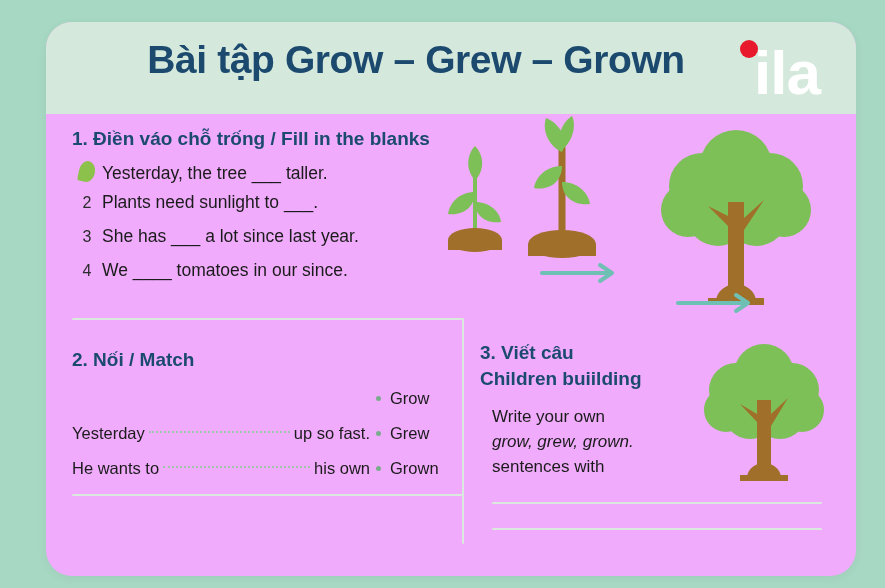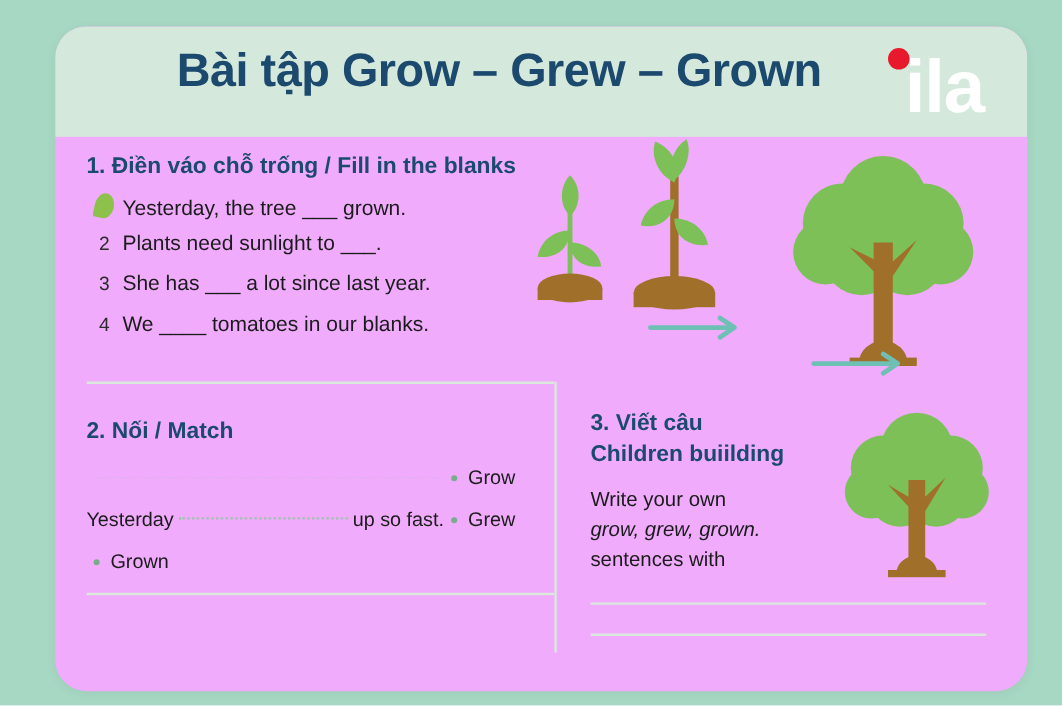--- a/index.html
+++ b/index.html
@@ -226,21 +226,21 @@
   
   #section3 {
     position: absolute;
     left: 418px;
     top: 296px;
     width: 392px;
     height: 226px;
   }
   #s3-head {
     position: absolute;
-    left: 28px;
+    left: 16px;
     top: 22px;
     font-size: 19px;
     font-weight: bold;
     color: #1c4a6e;
     line-height: 26px;
   }
   #s3-body {
     position: absolute;
     left: 28px;
     top: 86px;
@@ -278,36 +278,36 @@
     </div>
 
     <div id="section1">
 
       <div id="s1-head" class="sec-head">1. Điền váo chỗ trống / Fill in the blanks</div>
 
       <div id="s1-list">
 
         <div class="s1-item">
           <span class="s1-num"><span class="leaf-marker"></span></span>
-          <span class="s1-text">Yesterday, the tree ___ grown.</span>
+          <span class="s1-text">Yesterday, the tree ___ taller.</span>
         </div>
 
         <div class="s1-item">
           <span class="s1-num">2</span>
           <span class="s1-text">Plants need sunlight to ___.</span>
         </div>
 
         <div class="s1-item">
           <span class="s1-num">3</span>
           <span class="s1-text">She has ___ a lot since last year.</span>
         </div>
 
         <div class="s1-item">
           <span class="s1-num">4</span>
-          <span class="s1-text">We ____ tomatoes in our blanks.</span>
+          <span class="s1-text">We ____ tomatoes in our since.</span>
         </div>
 
       </div>
 
       <svg id="plant-a" width="78" height="120" viewBox="0 0 78 120">
         <path d="M41 96 L41 42" stroke="#7cc057" stroke-width="4" fill="none" stroke-linecap="round"></path>
         <path d="M41 56 C26 56 16 66 14 78 C30 80 41 70 41 56 Z" fill="#7cc057"></path>
         <path d="M41 66 C56 66 66 76 67 86 C52 88 41 80 41 66 Z" fill="#7cc057"></path>
         <path d="M41 44 C31 34 33 18 41 10 C51 20 50 36 41 44 Z" fill="#7cc057"></path>
         <ellipse cx="41" cy="104" rx="27" ry="12" fill="#a0702a"></ellipse>
@@ -374,20 +374,25 @@
           <span class="match-left">
             <span class="m-pre">Yesterday</span>
             <span class="m-dots"></span>
             <span class="m-post">up so fast.</span>
           </span>
           <span class="m-bullet"></span>
           <span class="m-word">Grew</span>
         </div>
 
         <div class="match-row">
+          <span class="match-left">
+            <span class="m-pre">He wants to</span>
+            <span class="m-dots"></span>
+            <span class="m-post">his own</span>
+          </span>
           <span class="m-bullet"></span>
           <span class="m-word">Grown</span>
         </div>
 
       </div>
     </div>
 
     <div id="section3">
 
       <div id="s3-head">

